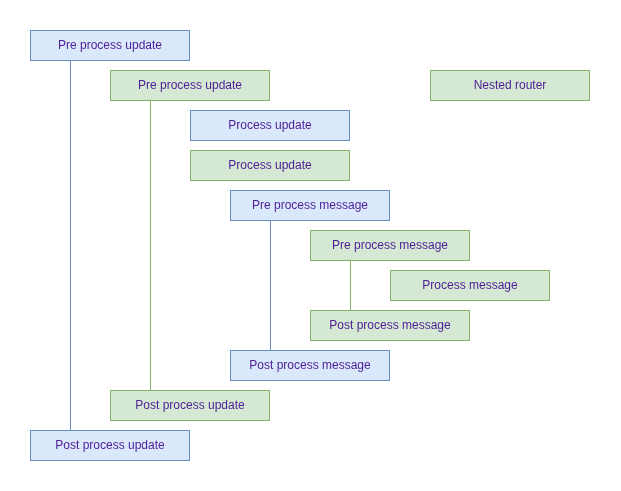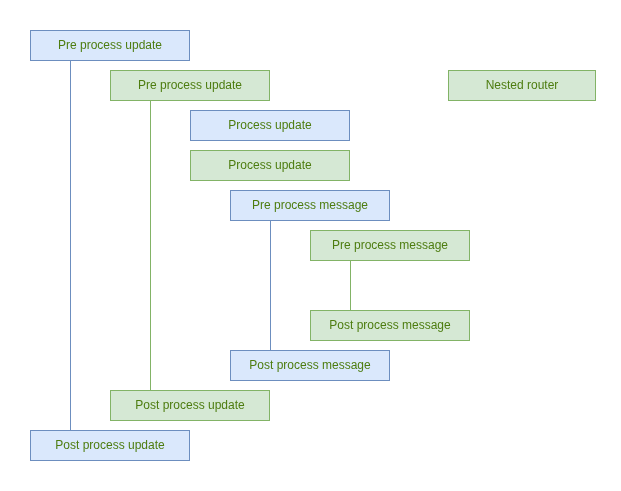--- a/index.html
+++ b/index.html
@@ -27,21 +27,21 @@
   .connector.green { background: #82b366; }
 
   .node {
     position: absolute;
     box-sizing: border-box;
     width: 160px;
     height: 31px;
     line-height: 29px;
     text-align: center;
     font-size: 12px;
-    color: #4d7c0f;
+    color: #4c1d95;
     border: 1px solid #000;
     white-space: nowrap;
     overflow: hidden;
   }
   .node.blue {
     background: #dae8fc;
     border-color: #6c8ebf;
   }
   .node.green {
     background: #d5e8d4;
@@ -55,18 +55,19 @@
     <div class="connector blue" style="left: 70px; top: 61px; height: 369px;"></div>
     <div class="connector green" style="left: 150px; top: 101px; height: 289px;"></div>
     <div class="connector blue" style="left: 270px; top: 221px; height: 129px;"></div>
     <div class="connector green" style="left: 350px; top: 261px; height: 49px;"></div>
     <div class="node blue" style="left: 30px; top: 30px; width: 160px; height: 31px; line-height: 29px;">Pre process update</div>
     <div class="node green" style="left: 110px; top: 70px; width: 160px; height: 31px; line-height: 29px;">Pre process update</div>
     <div class="node blue" style="left: 190px; top: 110px; width: 160px; height: 31px; line-height: 29px;">Process update</div>
     <div class="node green" style="left: 190px; top: 150px; width: 160px; height: 31px; line-height: 29px;">Process update</div>
     <div class="node blue" style="left: 230px; top: 190px; width: 160px; height: 31px; line-height: 29px;">Pre process message</div>
     <div class="node green" style="left: 310px; top: 230px; width: 160px; height: 31px; line-height: 29px;">Pre process message</div>
+    <div class="node green" style="left: 390px; top: 270px; width: 160px; height: 31px; line-height: 29px;">Process message</div>
     <div class="node green" style="left: 310px; top: 310px; width: 160px; height: 31px; line-height: 29px;">Post process message</div>
     <div class="node blue" style="left: 230px; top: 350px; width: 160px; height: 31px; line-height: 29px;">Post process message</div>
     <div class="node green" style="left: 110px; top: 390px; width: 160px; height: 31px; line-height: 29px;">Post process update</div>
     <div class="node blue" style="left: 30px; top: 430px; width: 160px; height: 31px; line-height: 29px;">Post process update</div>
-    <div class="node green" style="left: 448px; top: 70px; width: 148px; height: 31px; line-height: 29px;">Nested router</div>
+    <div class="node green" style="left: 430px; top: 70px; width: 160px; height: 31px; line-height: 29px;">Nested router</div>
   </div>
 
 </body></html>

